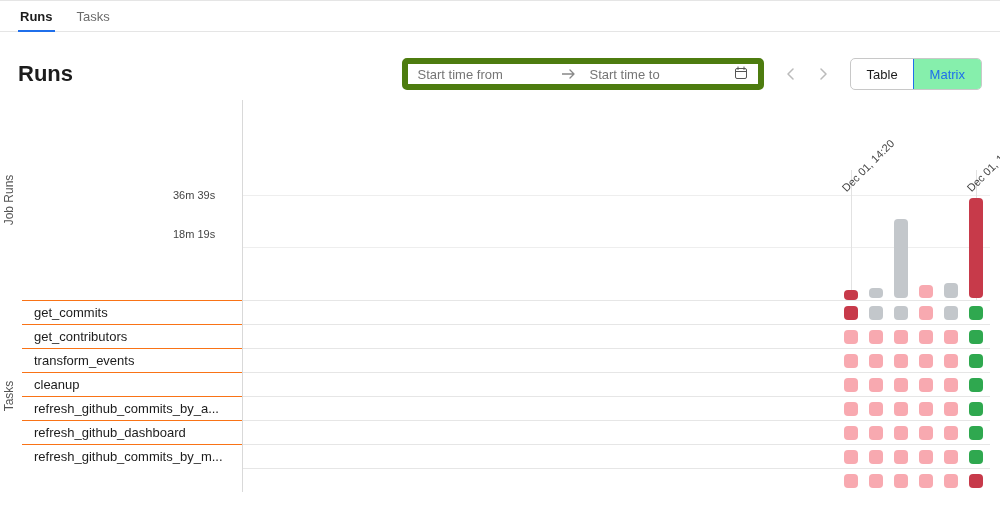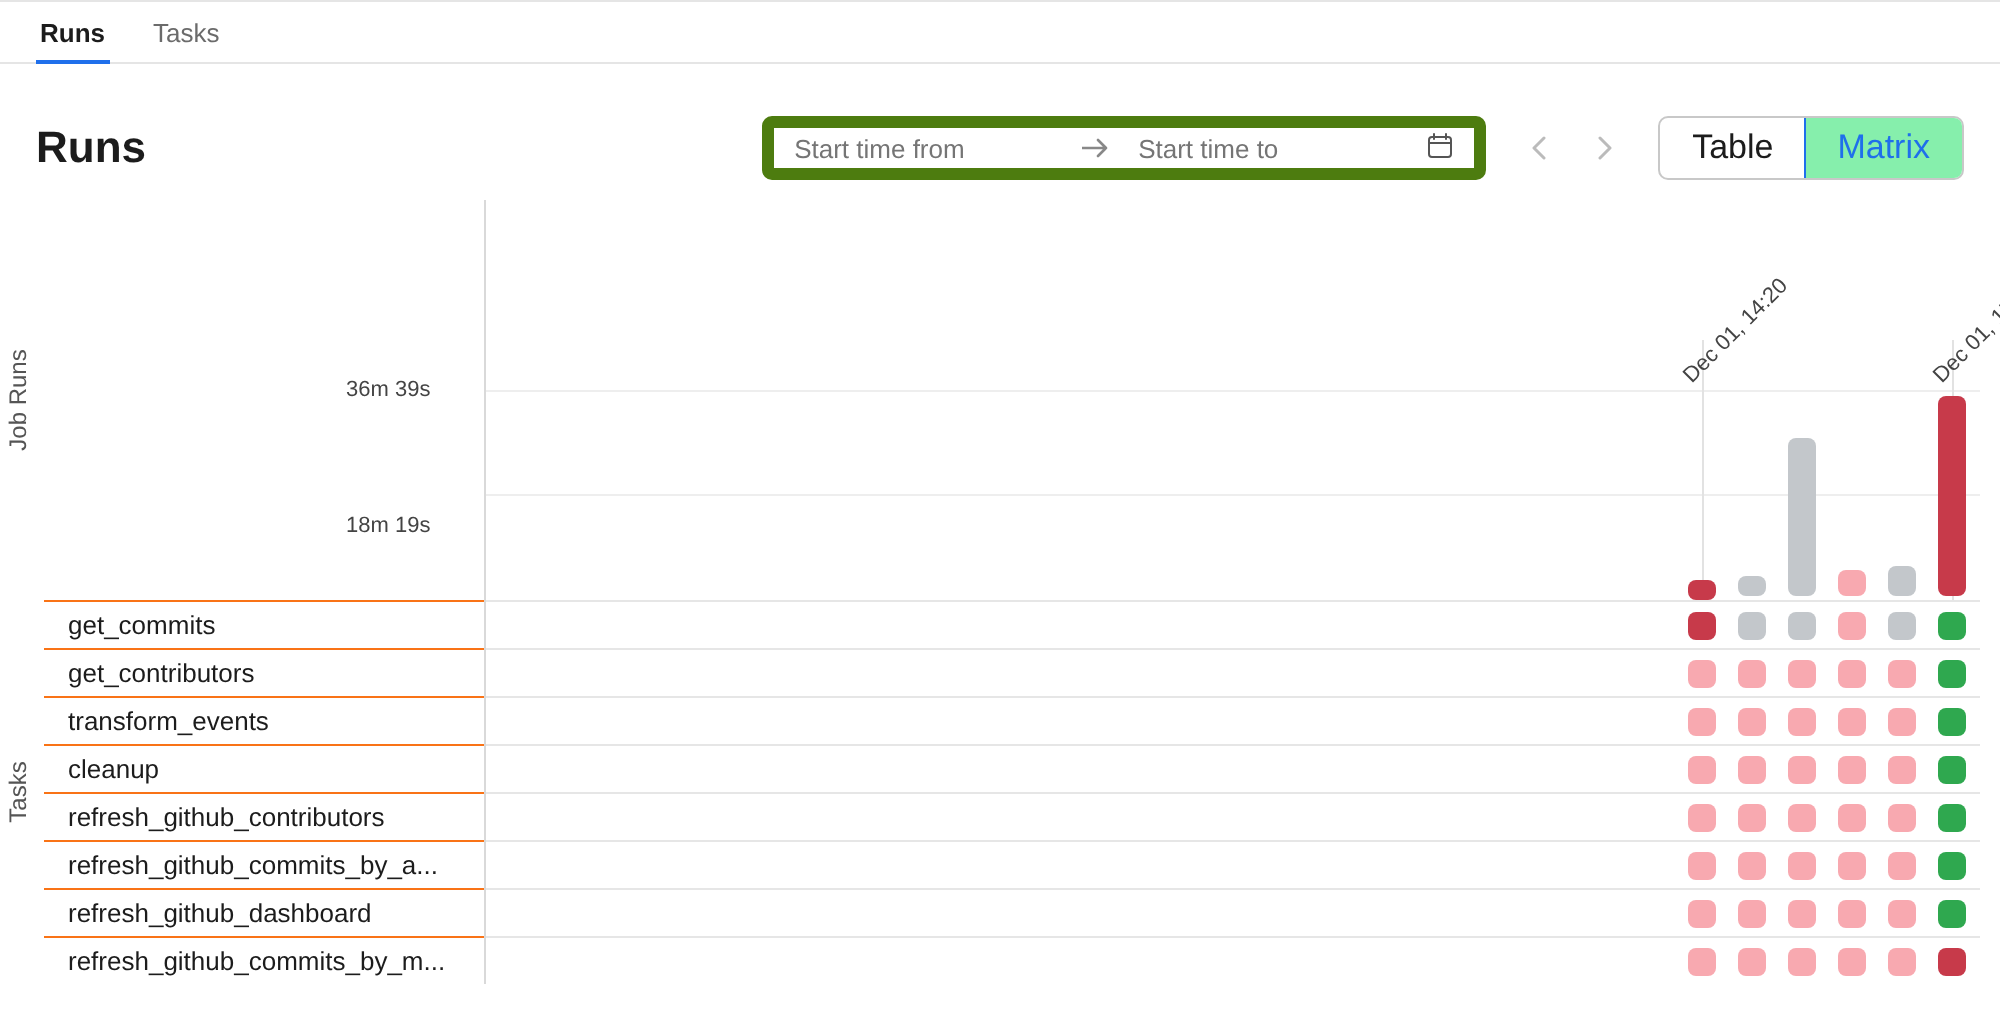--- a/index.html
+++ b/index.html
@@ -98,21 +98,21 @@
 
   .view-toggle {
     display: flex;
     border: 1px solid #c8c8c8;
     border-radius: 5px;
     overflow: hidden;
     height: 32px;
   }
   .view-toggle .vt {
     padding: 6px 16px;
-    font-size: 17px;
+    font-size: 13px;
     display: flex;
     align-items: center;
     cursor: pointer;
   }
   .view-toggle .vt.active {
     background: #86efac;
     color: #1f6feb;
     outline: 1px solid #1f6feb;
     z-index: 1;
   }
@@ -292,31 +292,30 @@
     <div class="vlabel tk" id="vlabel-tk" style="top: 392px; width: 192px;">Tasks</div>
   </div>
 
   <div class="labels">
     <div class="spacer-runs"></div>
     <div id="task-labels">
         <div class="task-label">get_commits</div>
         <div class="task-label">get_contributors</div>
         <div class="task-label">transform_events</div>
         <div class="task-label">cleanup</div>
-        <div class="task-label">refresh_github_contributors</div>
         <div class="task-label">refresh_github_commits_by_a...</div>
         <div class="task-label">refresh_github_dashboard</div>
         <div class="task-label">refresh_github_commits_by_m...</div>
       </div>
   </div>
 
   <div class="plot" id="plot">
     <div class="bar-region" id="bar-region">
         <div class="gridline" style="top: 146.523px;"></div>
-        <div class="ytick" style="top: 163px;">18m 19s</div>
+        <div class="ytick" style="top: 134px;">18m 19s</div>
         <div class="gridline" style="top: 95px;"></div>
         <div class="ytick" style="top: 95px;">36m 39s</div>
         <div class="time-guide" style="left: 608px;"></div>
         <div class="time-label" style="left: 605px; top: 82px;">Dec 01, 14:20</div>
         <div class="time-guide" style="left: 733px;"></div>
         <div class="time-label" style="left: 730px; top: 82px;">Dec 01, 15:30</div>
         <div class="bar c-red" style="left: 601px; top: 189.569px; height: 10px;"></div>
         <div class="bar c-grey" style="left: 626px; top: 188.164px; height: 10px;"></div>
         <div class="bar c-grey" style="left: 651px; top: 119.31px; height: 78.6903px;"></div>
         <div class="bar c-pink" style="left: 676px; top: 185.353px; height: 12.6467px;"></div>

